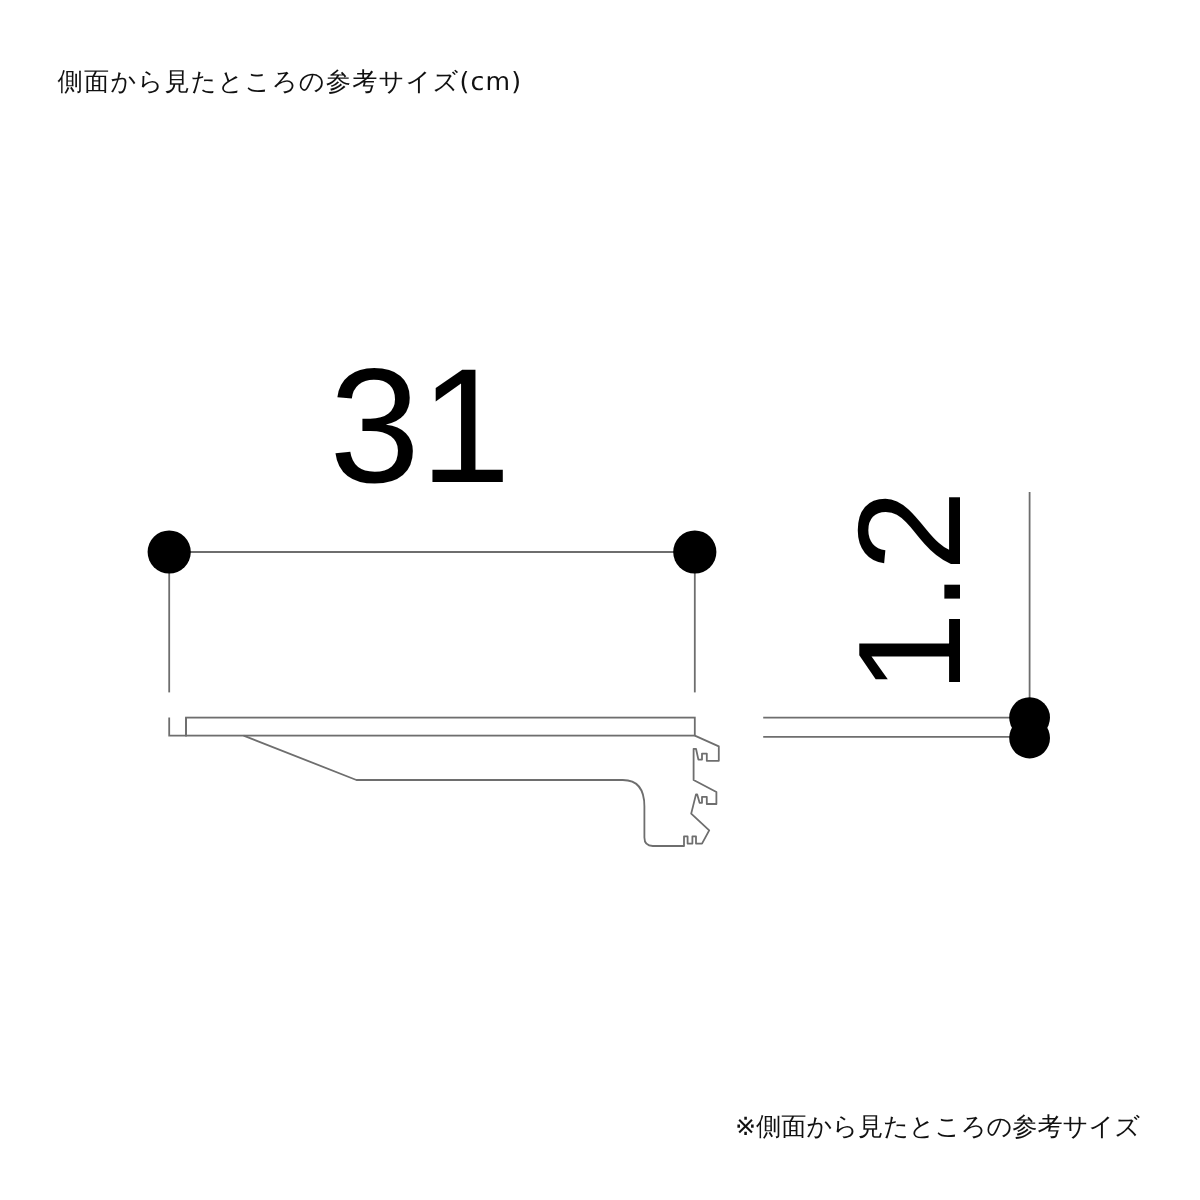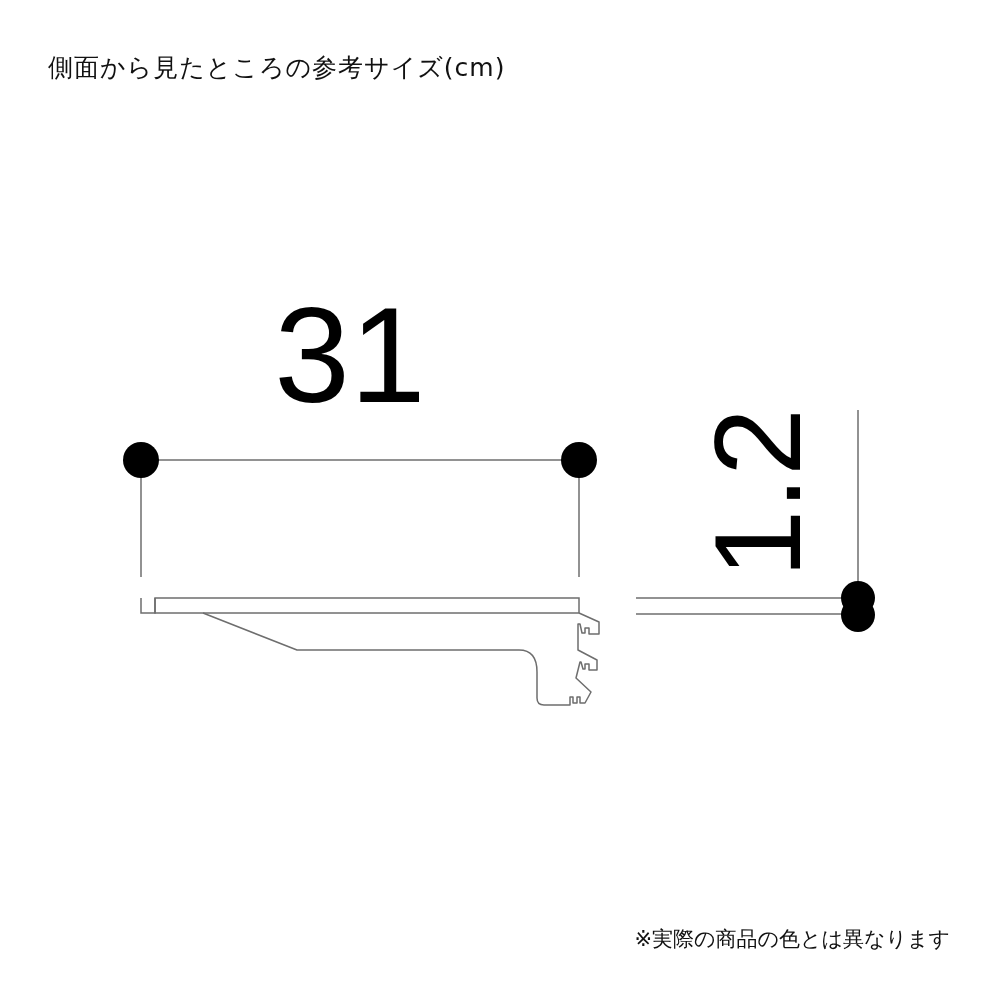--- a/index.html
+++ b/index.html
@@ -12,21 +12,21 @@
       height: 1000px;
       position: relative;
       overflow: hidden;
       font-family: "DejaVu Sans", sans-serif;
       color: #111111;
     }
     .title {
       position: absolute;
       left: 48px;
       top: 48px;
-      font-size: 25px;
+      font-size: 21px;
       letter-spacing: 1px;
       line-height: 40px;
       white-space: nowrap;
     }
     .note {
       position: absolute;
       right: 50px;
       top: 922px;
       font-size: 21px;
       line-height: 34px;
@@ -80,13 +80,13 @@
   <g>
     <line x1="636" y1="598" x2="858" y2="598" stroke="#6e6e6e" stroke-width="1.5"></line>
     <line x1="636" y1="614" x2="858" y2="614" stroke="#6e6e6e" stroke-width="1.5"></line>
     <line x1="858" y1="410" x2="858" y2="598" stroke="#6e6e6e" stroke-width="1.5"></line>
     <circle cx="858" cy="598" r="17" fill="#000"></circle>
     <circle cx="858" cy="615" r="17" fill="#000"></circle>
     <text class="dim-label" x="0" y="0" font-size="122" text-anchor="middle" transform="translate(800 493) rotate(-90)">1.2</text>
   </g>
 </svg>
 
-<div class="note">※実際の商品の色とは異なります</div>
+<div class="note">※側面から見たところの参考サイズ</div>
 
 </body></html>

